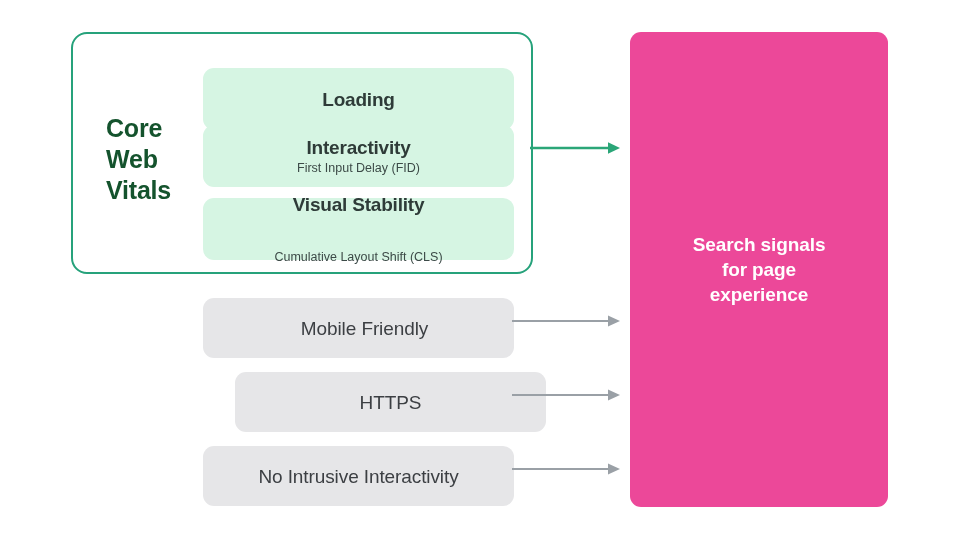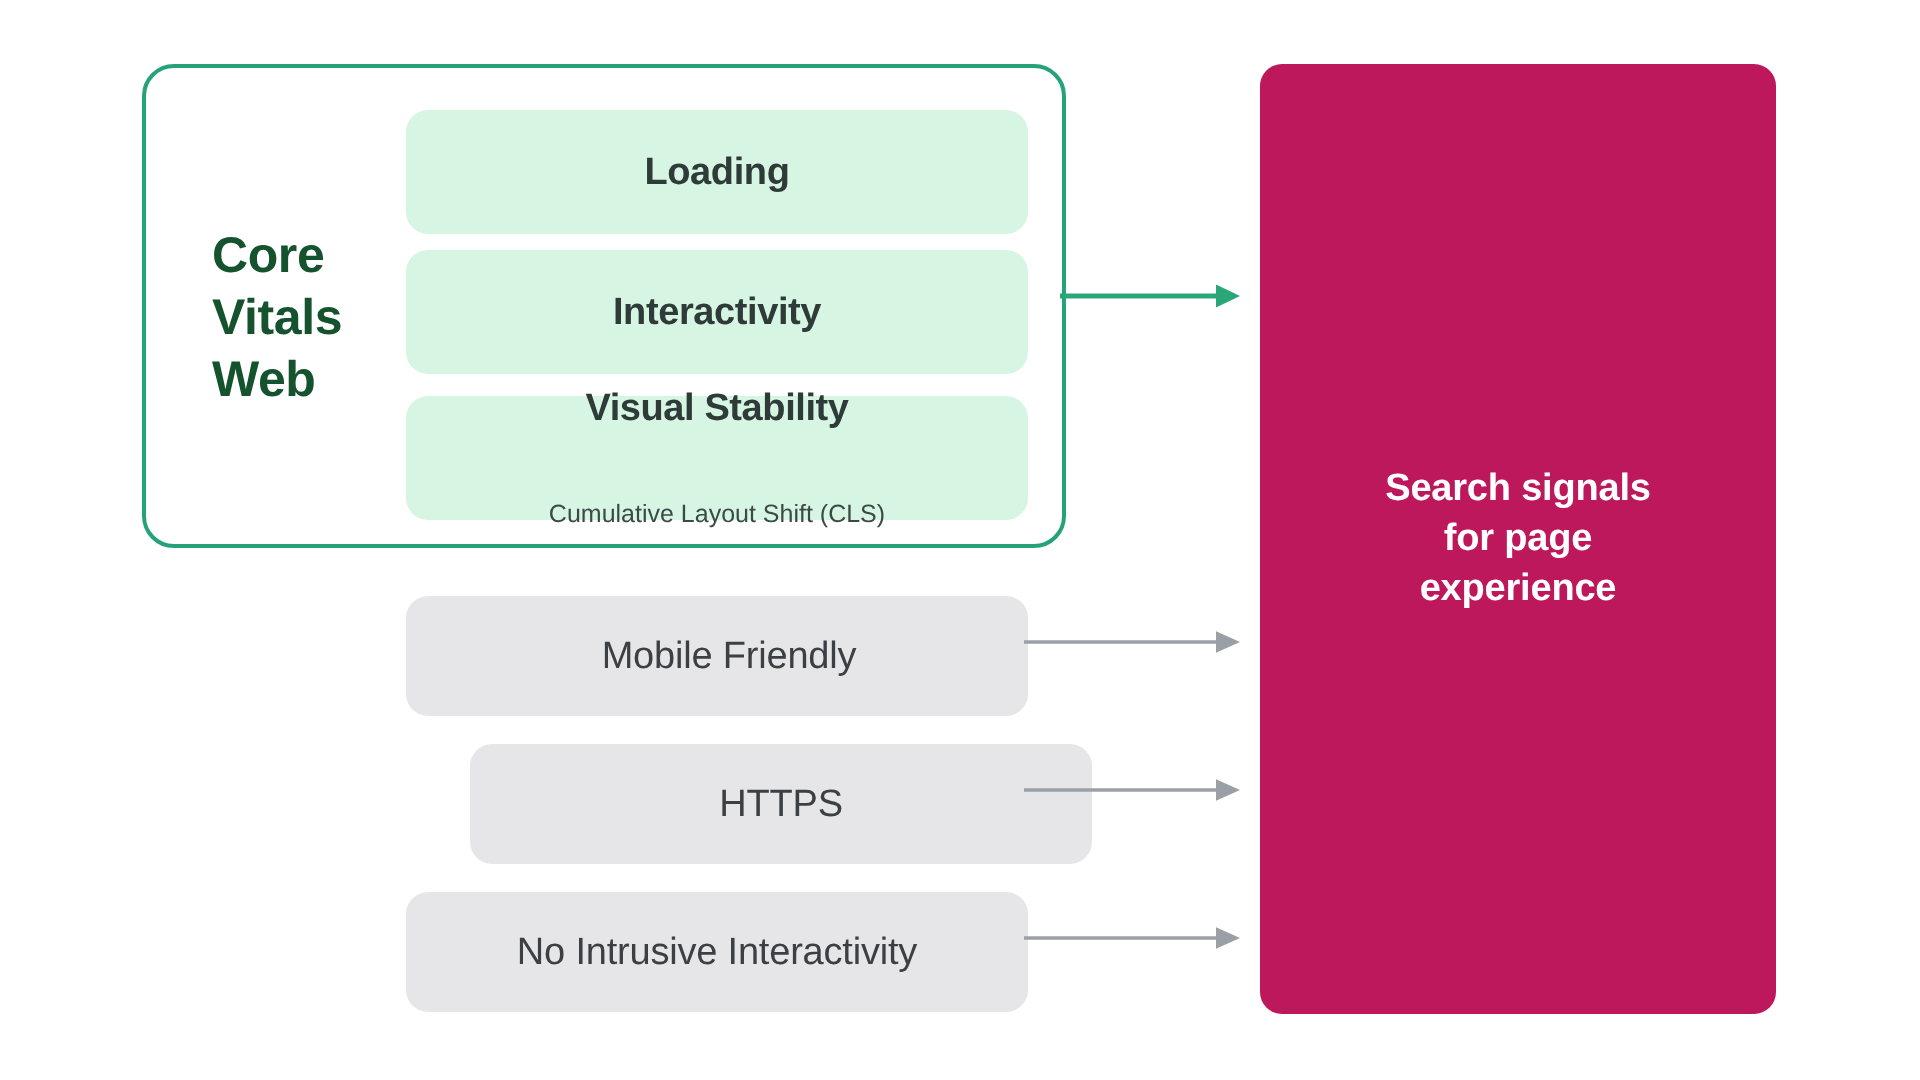--- a/index.html
+++ b/index.html
@@ -53,21 +53,21 @@
     width: 311px;
     height: 62px;
     background: #D6F5E3;
     border-radius: 11px;
     box-sizing: border-box;
     display: flex;
     flex-direction: column;
     align-items: center;
     justify-content: center;
   }
-  .metric-card.m1 { top: 55px; align-items: center; }
+  .metric-card.m1 { top: 68px; align-items: center; }
   .metric-card.m2 { top: 125px; }
   .metric-card.m3 { top: 198px; gap: 32px; }
 
   .metric-title {
     color: #2E3B38;
     font-size: 19px;
     font-weight: bold;
     line-height: 23px;
     letter-spacing: -0.2px;
     white-space: nowrap;
@@ -117,21 +117,21 @@
   .arrow-grey-2 { left: 512px; top: 387px; }
   .arrow-grey-3 { left: 512px; top: 461px; }
 
   
   .dest-panel {
     position: absolute;
     left: 630px;
     top: 32px;
     width: 258px;
     height: 475px;
-    background: #be185d;
+    background: #ec4899;
     border-radius: 11px;
     display: flex;
     align-items: center;
     justify-content: center;
     box-sizing: border-box;
   }
   .dest-text {
     color: #ffffff;
     font-size: 19px;
     font-weight: bold;
@@ -143,30 +143,31 @@
 </style>
 </head>
 <body>
 
 <div id="canvas">
 
   <div class="cwv-group"></div>
 
   <div class="cwv-label">
     <div>Core</div>
+    <div>Web</div>
     <div>Vitals</div>
-    <div>Web</div>
   </div>
 
   <div class="metric-card m1">
     <div class="metric-title">Loading</div>
   </div>
 
   <div class="metric-card m2">
     <div class="metric-title">Interactivity</div>
+    <div class="metric-sub">First Input Delay (FID)</div>
   </div>
 
   <div class="metric-card m3">
     <div class="metric-title">Visual Stability</div>
     <div class="metric-sub">Cumulative Layout Shift (CLS)</div>
   </div>
 
   <div class="signal-card s1">
     <div class="signal-label">Mobile Friendly</div>
   </div>

